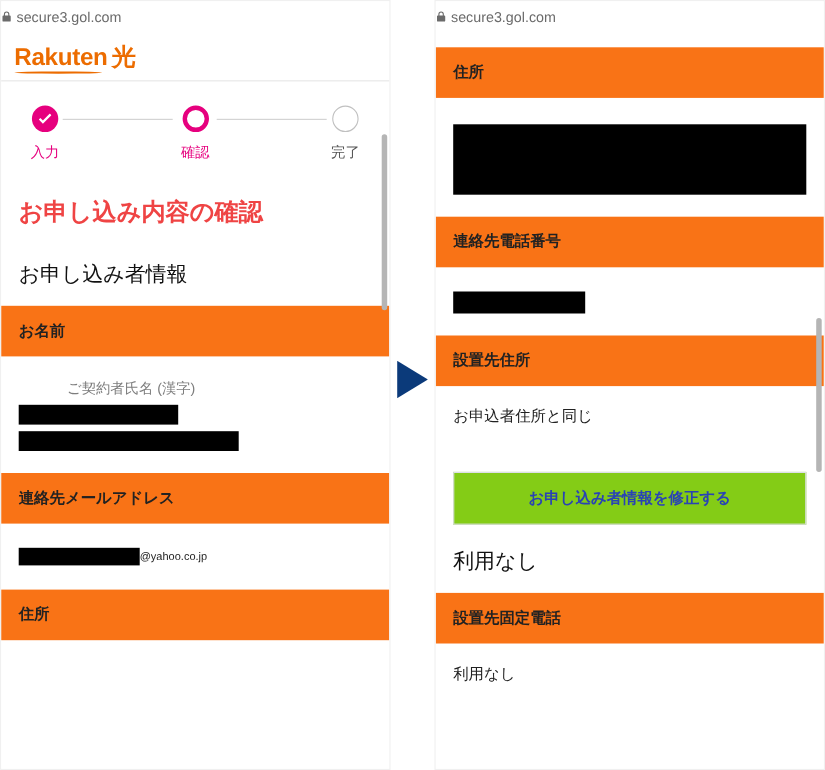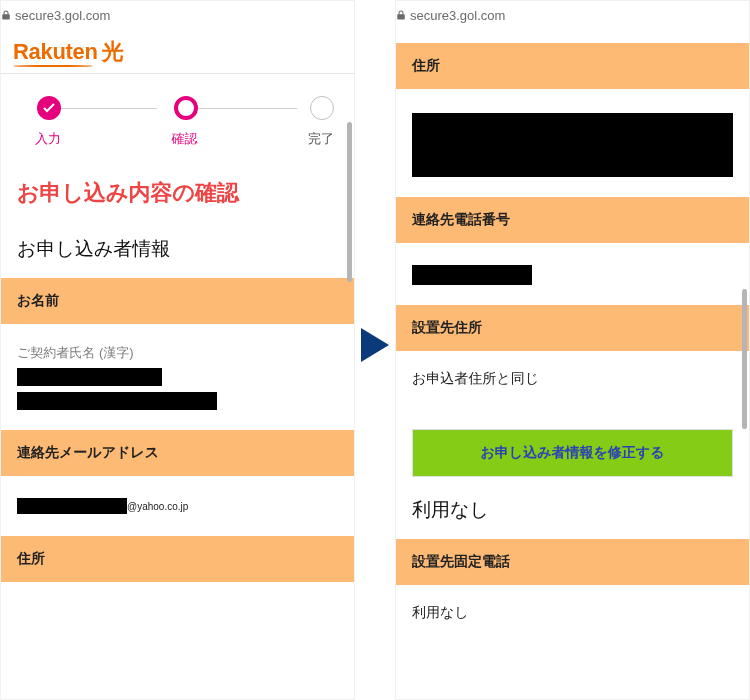--- a/index.html
+++ b/index.html
@@ -12,36 +12,36 @@
     .logo-bar { padding: 8px 12px 6px; border-bottom: 1px solid #e5e5e5; }
     .logo-text { font-size: 22px; font-weight: 700; color: #ec6c00; letter-spacing: -0.3px; }
     .logo-kanji { font-size: 22px; color: #ec6c00; margin-left: 4px; font-weight: 600; }
     .logo-underline { height: 2px; width: 80px; background: #ec6c00; margin-top: -2px; border-radius: 50%; }
     .scroll-area { position: relative; height: calc(700px - 28px); overflow: hidden; }
     .scroll-left-inner { height: calc(700px - 28px - 42px); }
     .scrollbar { position: absolute; right: 2px; width: 5px; background: #b5b5b5; border-radius: 3px; }
     .sb-left { top: 48px; height: 160px; }
     .sb-right { top: 260px; height: 140px; }
     .steps { display: flex; justify-content: space-between; padding: 22px 20px 12px; align-items: flex-start; }
-    .step { display: flex; flex-direction: column; align-items: flex-end; width: 40px; position: relative; }
+    .step { display: flex; flex-direction: column; align-items: center; width: 40px; position: relative; }
     .step-line { position: absolute; top: 34px; height: 1px; background: #d0d0d0; }
     .line1 { left: 56px; width: 100px; }
     .line2 { left: 196px; width: 100px; }
     .step-circle { width: 24px; height: 24px; border-radius: 50%; display: flex; align-items: center; justify-content: center; }
     .step-done { background: #e6007e; }
     .step-current { background: #fff; border: 4px solid #e6007e; width: 24px; height: 24px; }
     .step-future { background: #fff; border: 1px solid #c0c0c0; }
     .check { width: 12px; height: 10px; }
     .step-label { font-size: 13px; margin-top: 10px; color: #555; }
     .step-label-active { color: #e6007e; }
     .page-title { font-size: 22px; font-weight: 700; padding: 18px 16px 8px; color: #ef4444; }
     .section-title { font-size: 19px; font-weight: 400; padding: 20px 16px 10px; color: #111; }
-    .field-header { background: #fdba74; padding: 14px 16px; font-size: 14px; font-weight: 700; color: #222; margin-top: 6px; }
+    .field-header { background: #f97316; padding: 14px 16px; font-size: 14px; font-weight: 700; color: #222; margin-top: 6px; }
     .field-body { padding: 14px 16px; }
-    .sublabel { font-size: 13px; color: #7d7d7d; margin-top: 6px; }
+    .sublabel { font-size: 13px; color: #7d7d7d; margin-top: 6px; margin-left: 44px; }
     .redacted { background: #000; height: 18px; margin-top: 6px; }
     .redacted-w1 { width: 145px; }
     .redacted-w2 { width: 200px; }
     .redacted-big { background: #000; margin-top: 10px; height: 64px; }
     .redacted-phone { background: #000; width: 120px; height: 20px; margin-top: 8px; }
     .email-row { font-size: 10px; color: #222; margin-top: 22px; padding: 0 16px 16px; display: flex; align-items: center; }
     .email-redact { display: inline-block; width: 110px; height: 16px; background: #000; }
     .value-text { font-size: 14px; color: #222; padding: 19px 16px; }
     .edit-button { margin: 22px 16px 0; border: 1px solid #dcdfe6; background: #84cc16; text-align: center; padding: 14px 8px; font-size: 14px; color: #2943b5; font-weight: 600; }
     .arrow-wrap { position: absolute; left: 360px; top: 325px; width: 30px; height: 40px; display: flex; align-items: center; justify-content: center; }

